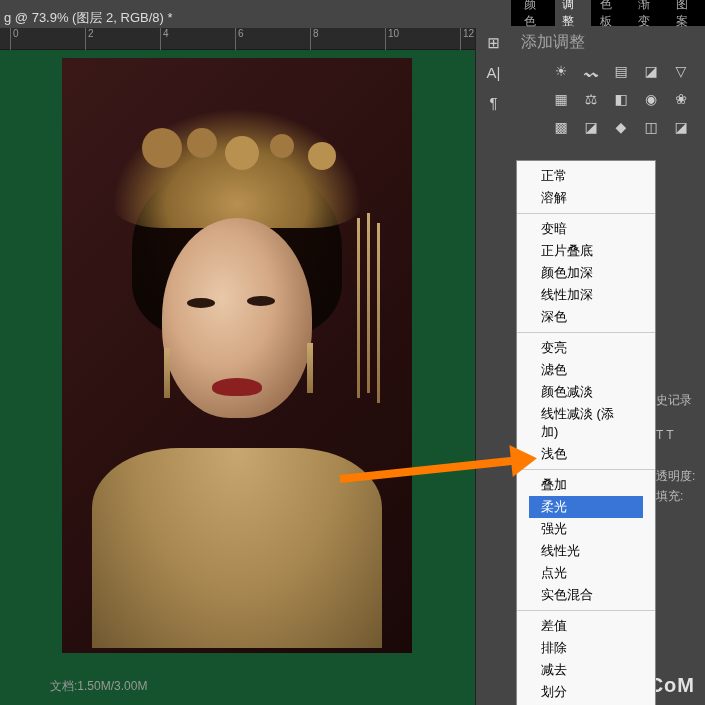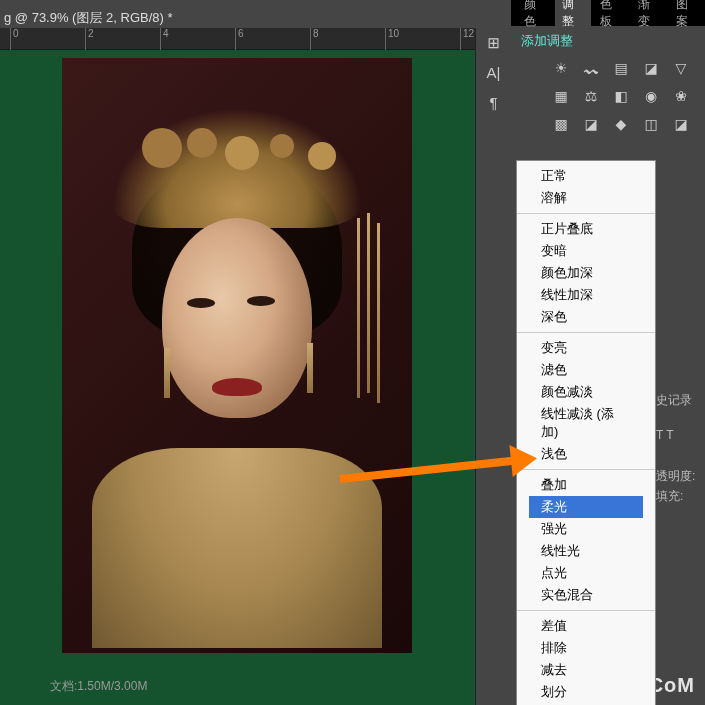--- a/index.html
+++ b/index.html
@@ -157,22 +157,22 @@
       background: #000000;
     }
     .tab {
       padding: 4px 7px;
       color: #aaa;
       cursor: pointer;
     }
     .tab.active { background: #454545; color: #eee; }
     .panel-title {
       padding: 6px 10px;
-      font-size: 13px;
-      color: #5eead4;
+      font-size: 16px;
+      color: #a3a3a3;
     }
     .adjust-icons {
       padding: 4px 10px 8px 40px;
       display: flex;
       flex-wrap: wrap;
       gap: 10px 10px;
     }
     .adj-icon {
       width: 20px; height: 18px;
       color: #ccc;
@@ -308,22 +308,22 @@
     <div class="adj-icon">◪</div>
   </div>
 </div>
 
 <div class="blend-dropdown" id="blend-dd">
     <div class="blend-group">
       <div class="blend-item">正常</div>
       <div class="blend-item">溶解</div>
     </div>
     <div class="blend-group">
+      <div class="blend-item">变暗</div>
       <div class="blend-item">正片叠底</div>
-      <div class="blend-item">变暗</div>
       <div class="blend-item">颜色加深</div>
       <div class="blend-item">线性加深</div>
       <div class="blend-item">深色</div>
     </div>
     <div class="blend-group">
       <div class="blend-item">变亮</div>
       <div class="blend-item">滤色</div>
       <div class="blend-item">颜色减淡</div>
       <div class="blend-item">线性减淡 (添加)</div>
       <div class="blend-item">浅色</div>

